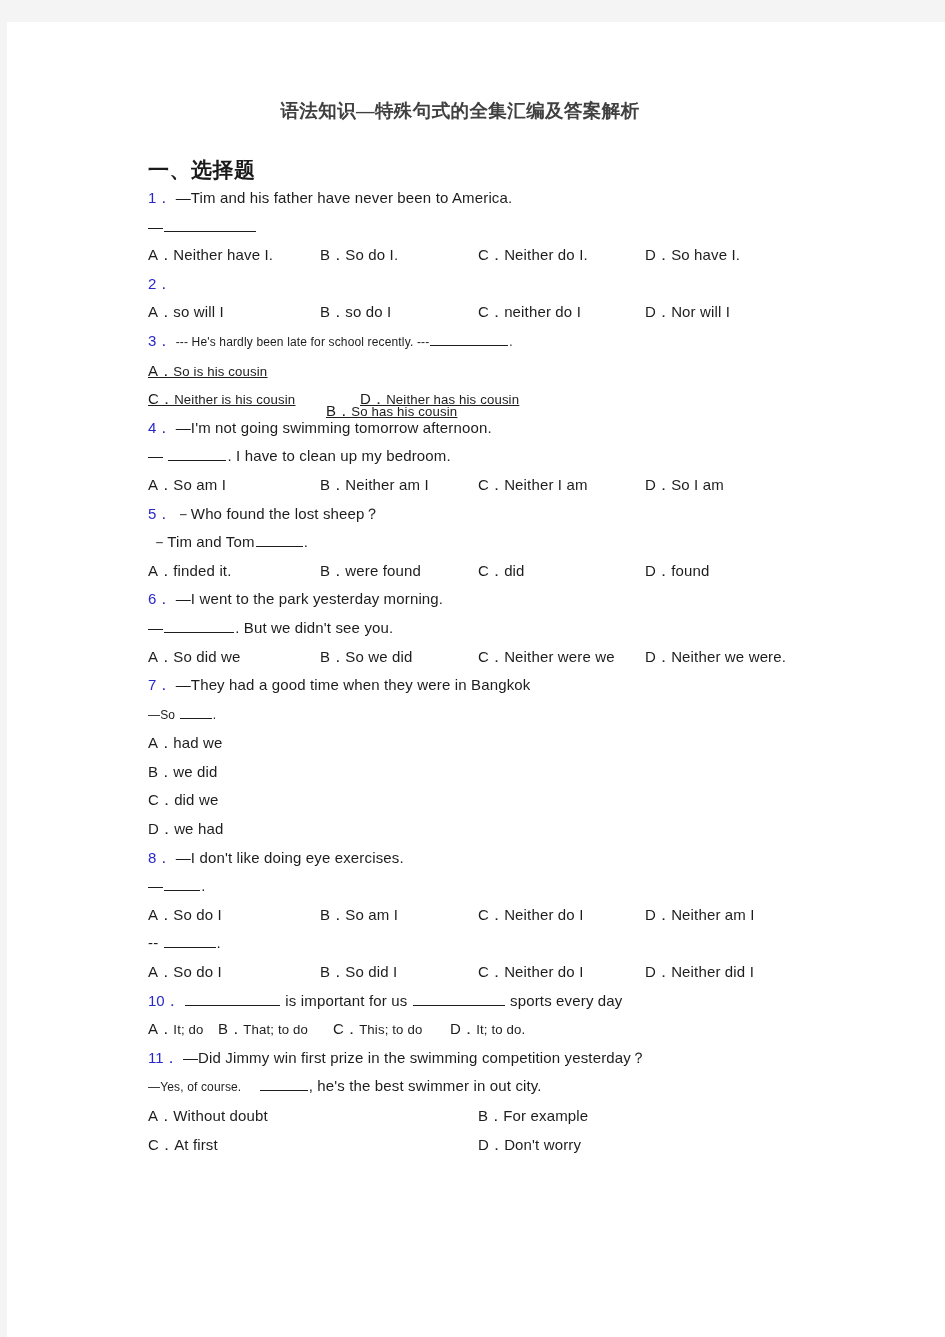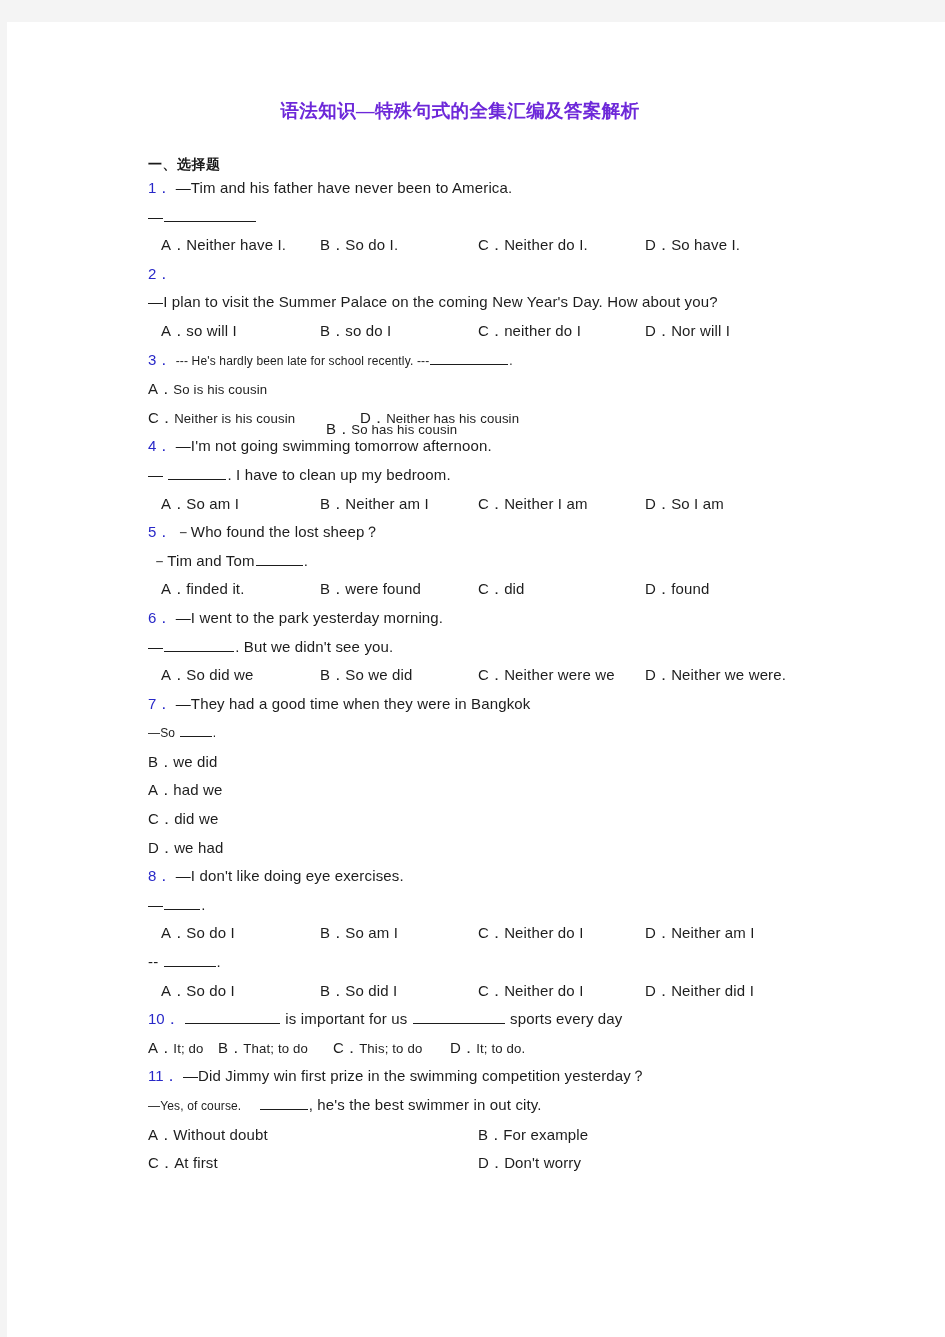--- a/index.html
+++ b/index.html
@@ -25,30 +25,30 @@
     position: relative;
     width: 100%;
     height: 100%;
     padding: 0;
   }
   .doc-title {
     text-align: center;
     font-family: "Liberation Serif", "DejaVu Serif", serif;
     font-weight: bold;
     font-size: 18.5px;
-    color: #6d28d9;
+    color: #404040;
     letter-spacing: 0.4px;
     margin: 0;
     padding-top: 76px;
     padding-right: 32px;
   }
   .section-head {
     font-family: "Liberation Serif", "DejaVu Serif", serif;
     font-weight: bold;
-    font-size: 14px;
+    font-size: 21px;
     color: #1a1a1a;
     margin: 0;
     padding-left: 141px;
     padding-top: 33px;
     letter-spacing: 0.5px;
   }
   .qblock {
     padding-left: 141px;
     padding-right: 30px;
   }
@@ -81,30 +81,30 @@
     white-space: nowrap;
     position: relative;
     height: 28.6px;
     letter-spacing: 0.15px;
   }
   .opts > span {
     position: absolute;
     top: 0;
     white-space: nowrap;
   }
-  .c1 { left: 13px; }
+  .c1 { left: 0px; }
   .c2 { left: 172px; }
   .c3 { left: 330px; }
   .c4 { left: 497px; }
   
   .q3 .c1 { left: 0px; }
   .q3 .c2 { left: 178px; margin-top: 40px; }
   .q3r2 .c1 { left: 0px; }
   .q3r2 .c2 { left: 212px; }
-  .q3 span, .q3r2 span { font-size: 13.2px; }
+  .q3 span, .q3r2 span { font-size: 13.2px; text-decoration: underline; }
   .q3 .optlet, .q3r2 .optlet { font-size: 15px; }
   
   .q10 .c1 { left: 0px; }
   .q10 .c2 { left: 70px; }
   .q10 .c3 { left: 185px; }
   .q10 .c4 { left: 302px; }
   .q10 span { font-size: 13.2px; }
   .q10 .optlet { font-size: 15px; }
   
   .q11 .c1 { left: 0px; text-align: center; }
@@ -132,21 +132,20 @@
     <div class="line"><span class="qnum">1．</span> <span>—Tim and his father have never been to America.</span></div>
     <div class="line"><span>—</span><span class="blank" style="width:92px"></span></div>
     <div class="opts">
       <span class="c1">A．Neither have I.</span>
       <span class="c2">B．So do I.</span>
       <span class="c3">C．Neither do I.</span>
       <span class="c4">D．So have I.</span>
     </div>
 
     <div class="line"><span class="qnum">2．</span></div>
-    <div class="line">—I plan to visit the Summer Palace on the coming New Year's Day. How about you?</div>
     <div class="opts">
       <span class="c1">A．so will I</span>
       <span class="c2">B．so do I</span>
       <span class="c3">C．neither do I</span>
       <span class="c4">D．Nor will I</span>
     </div>
 
     <div class="line"><span class="qnum">3．</span> <span class="sm">--- He's hardly been late for school recently.    ---</span><span class="blank" style="width:78px"></span><span class="sm">.</span></div>
     <div class="opts q3">
       <span class="c1"><span class="optlet">A．</span><span>So is his cousin</span></span>
@@ -179,22 +178,22 @@
     <div class="line"><span>—</span><span class="blank" style="width:70px"></span><span>. But we didn't see you.</span></div>
     <div class="opts">
       <span class="c1">A．So did we</span>
       <span class="c2">B．So we did</span>
       <span class="c3">C．Neither were we</span>
       <span class="c4">D．Neither we were.</span>
     </div>
 
     <div class="line"><span class="qnum">7．</span> <span>—They had a good time when they were in Bangkok</span></div>
     <div class="line"><span class="sm">—So </span><span class="blank" style="width:32px"></span><span class="sm">.</span></div>
+    <div class="stack-line">A．had we</div>
     <div class="stack-line">B．we did</div>
-    <div class="stack-line">A．had we</div>
     <div class="stack-line">C．did we</div>
     <div class="stack-line">D．we had</div>
 
     <div class="line"><span class="qnum">8．</span> <span>—I don't like doing eye exercises.</span></div>
     <div class="line"><span>—</span><span class="blank" style="width:36px"></span><span>.</span></div>
     <div class="opts">
       <span class="c1">A．So do I</span>
       <span class="c2">B．So am I</span>
       <span class="c3">C．Neither do I</span>
       <span class="c4">D．Neither am I</span>

